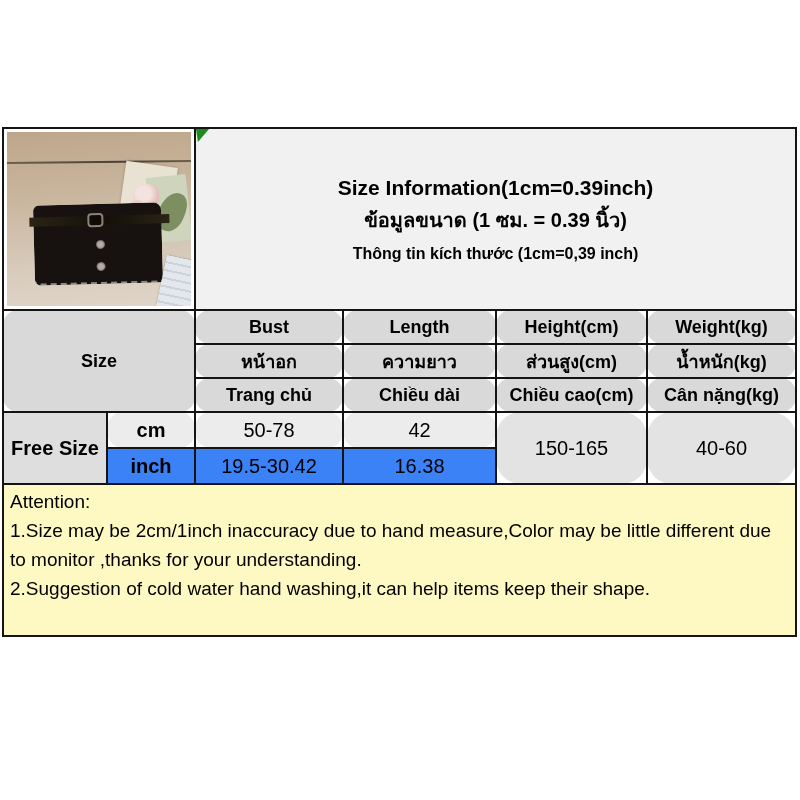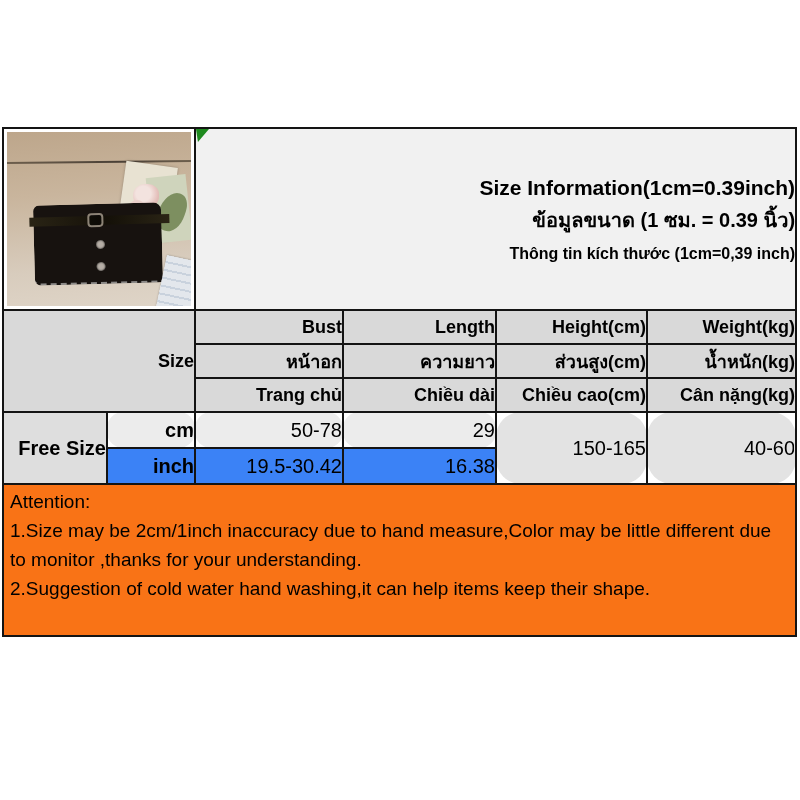--- a/index.html
+++ b/index.html
@@ -8,21 +8,21 @@
   }
   *{box-sizing:border-box; margin:0; padding:0;}
   html,body{background:#fff;}
   body{width:800px; height:800px; position:relative; font-family:"Liberation Sans", sans-serif; color:#000;}
   .sheet{position:absolute; inset:0; background:#fff;}
 
   table.size-chart{
     position:absolute; top:127px; left:2px; width:793px;
     border-collapse:collapse; table-layout:fixed;
   }
-  td{border:2px solid var(--border); text-align:right; vertical-align:middle; overflow:hidden;}
+  td{border:2px solid var(--border); text-align:center; vertical-align:middle; overflow:hidden;}
 
   
   td.photo-cell{height:182px; background:#fff; padding:3px;}
   .photo{position:relative; width:100%; height:100%; overflow:hidden;
     background:linear-gradient(175deg,#bda68b 0%,#c9b59d 35%,#d8ccbd 75%,#dfd5c8 100%);}
   .rod{position:absolute; left:0; right:0; top:29px; height:2px;
     background:linear-gradient(90deg,#6e5f4d,#4a4036 60%,#6e5f4d); transform:rotate(-.6deg);}
   .paper-a{position:absolute; right:18px; top:32px; width:52px; height:74px;
     background:#e8e2d2; transform:rotate(8deg); box-shadow:0 0 3px rgba(0,0,0,.25);}
   .paper-b{position:absolute; right:2px; top:44px; width:40px; height:66px;
@@ -51,32 +51,32 @@
   
   td.title-cell{background:var(--title-bg); position:relative; font-weight:bold; line-height:33px; padding-top:2px;}
   .title-en{font-size:21px;}
   .title-th{font-size:20px;}
   .title-vi{font-size:16px;}
   .corner-marker{position:absolute; top:0; left:0; width:13px; height:13px;
     background:var(--marker-green); clip-path:polygon(0 0,100% 0,15% 100%);}
 
   
   td.size-head{background:var(--title-bg); font-size:32px; font-weight:bold;}
-  tr.hdr td{height:34px; background:var(--header-bg); font-weight:bold; font-size:18px;}
+  tr.hdr td{height:34px; background:var(--header-bg); font-weight:bold; font-size:18px;border-radius:15px;}
 
   
   tr.data td{height:36px; font-size:20px;}
   td.size-name{background:#dedede; font-weight:bold; font-size:19px;}
   td.unit{font-weight:bold; font-size:18px;}
   tr.row-cm td.val, tr.row-cm td.unit{background:var(--row-cm-bg);border-radius:16px;}
   tr.row-inch td{background:#3b82f6;}
   td.merged{background:var(--merged-bg); font-size:20px;border-radius:25px;}
 
   
-  td.attention{height:152px; vertical-align:top; text-align:left; background:#f97316;
+  td.attention{height:152px; vertical-align:top; text-align:left; background:#fef9c3;
     font-size:19px; line-height:29px; padding:2px 16px 0 6px; font-weight:normal;}
 </style>
 </head>
 <body>
 
 <div class="sheet">
   <table class="size-chart">
     <colgroup>
       <col style="width:104px">
         <col style="width:88px">
@@ -131,21 +131,21 @@
       <td>Trang chủ</td>
       <td>Chiều dài</td>
       <td>Chiều cao(cm)</td>
       <td>Cân nặng(kg)</td>
     </tr>
 
     <tr class="data row-cm">
       <td class="size-name" rowspan="2">Free Size</td>
       <td class="unit">cm</td>
       <td class="val">50-78</td>
-      <td class="val">29</td>
+      <td class="val">42</td>
       <td class="merged" rowspan="2">150-165</td>
       <td class="merged" rowspan="2">40-60</td>
     </tr>
     <tr class="data row-inch">
       <td class="unit">inch</td>
       <td>19.5-30.42</td>
       <td>16.38</td>
     </tr>
 
     <tr>

